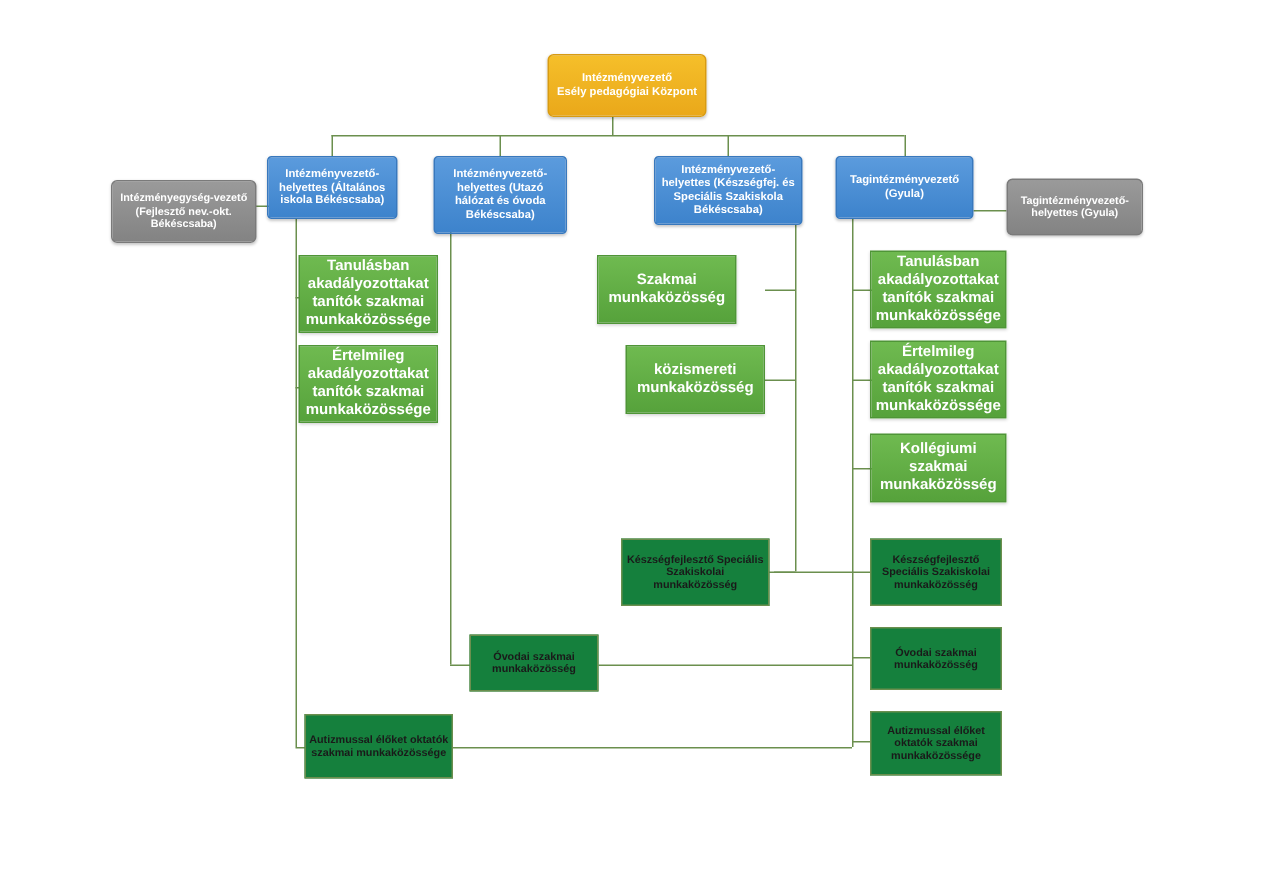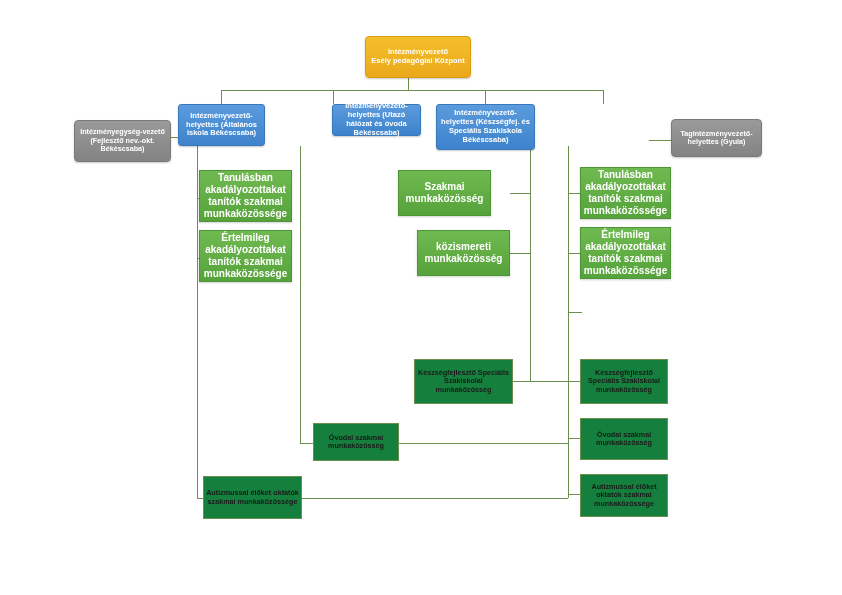--- a/index.html
+++ b/index.html
@@ -129,37 +129,39 @@
 
   <div class="node node-root" style="left:365px; top:36px; width:106px; height:42px;">Intézményvezető
 Esély pedagógiai Központ</div>
 
   <div class="node node-gray" style="left:62px; top:120px; width:97px; height:42px;margin-left:12px;">Intézményegység-vezető (Fejlesztő nev.-okt.  Békéscsaba)</div>
 
   <div class="node node-gray" style="left:671px; top:119px; width:91px; height:38px;">Tagintézményvezető-helyettes (Gyula)</div>
 
   <div class="node node-blue" style="left:178px; top:104px; width:87px; height:42px;">Intézményvezető-helyettes (Általános iskola Békéscsaba)</div>
 
-  <div class="node node-blue" style="left:289px; top:104px; width:89px; height:32px;margin-left:43px;">Intézményvezető-helyettes (Utazó hálózat és óvoda Békéscsaba)</div>
+  <div class="node node-blue" style="left:289px; top:104px; width:89px; height:52px;">Intézményvezető-helyettes (Utazó hálózat és óvoda Békéscsaba)</div>
 
   <div class="node node-blue" style="left:436px; top:104px; width:99px; height:46px;">Intézményvezető-helyettes (Készségfej. és Speciális Szakiskola Békéscsaba)</div>
 
+  <div class="node node-blue" style="left:557px; top:104px; width:92px; height:42px;">Tagintézményvezető (Gyula)</div>
 
   <div class="node node-green" style="left:199px; top:170px; width:93px; height:52px;">Tanulásban akadályozottakat tanítók szakmai munkaközössége</div>
 
   <div class="node node-green" style="left:199px; top:230px; width:93px; height:52px;">Értelmileg akadályozottakat tanítók szakmai munkaközössége</div>
 
   <div class="node node-green" style="left:398px; top:170px; width:93px; height:46px;">Szakmai munkaközösség</div>
 
   <div class="node node-green" style="left:417px; top:230px; width:93px; height:46px;">közismereti munkaközösség</div>
 
   <div class="node node-green" style="left:580px; top:167px; width:91px; height:52px;">Tanulásban akadályozottakat tanítók szakmai munkaközössége</div>
 
   <div class="node node-green" style="left:580px; top:227px; width:91px; height:52px;">Értelmileg akadályozottakat tanítók szakmai munkaközössége</div>
 
+  <div class="node node-green" style="left:580px; top:289px; width:91px; height:46px;">Kollégiumi szakmai munkaközösség</div>
 
   <div class="node node-white" style="left:414px; top:359px; width:99px; height:45px;">Készségfejlesztő Speciális Szakiskolai munkaközösség</div>
 
   <div class="node node-white" style="left:580px; top:359px; width:88px; height:45px;">Készségfejlesztő Speciális Szakiskolai munkaközösség</div>
 
   <div class="node node-white" style="left:313px; top:423px; width:86px; height:38px;">Óvodai szakmai munkaközösség</div>
 
   <div class="node node-white" style="left:580px; top:418px; width:88px; height:42px;">Óvodai szakmai munkaközösség</div>
 
   <div class="node node-white" style="left:203px; top:476px; width:99px; height:43px;">Autizmussal élőket oktatók szakmai munkaközössége</div>

